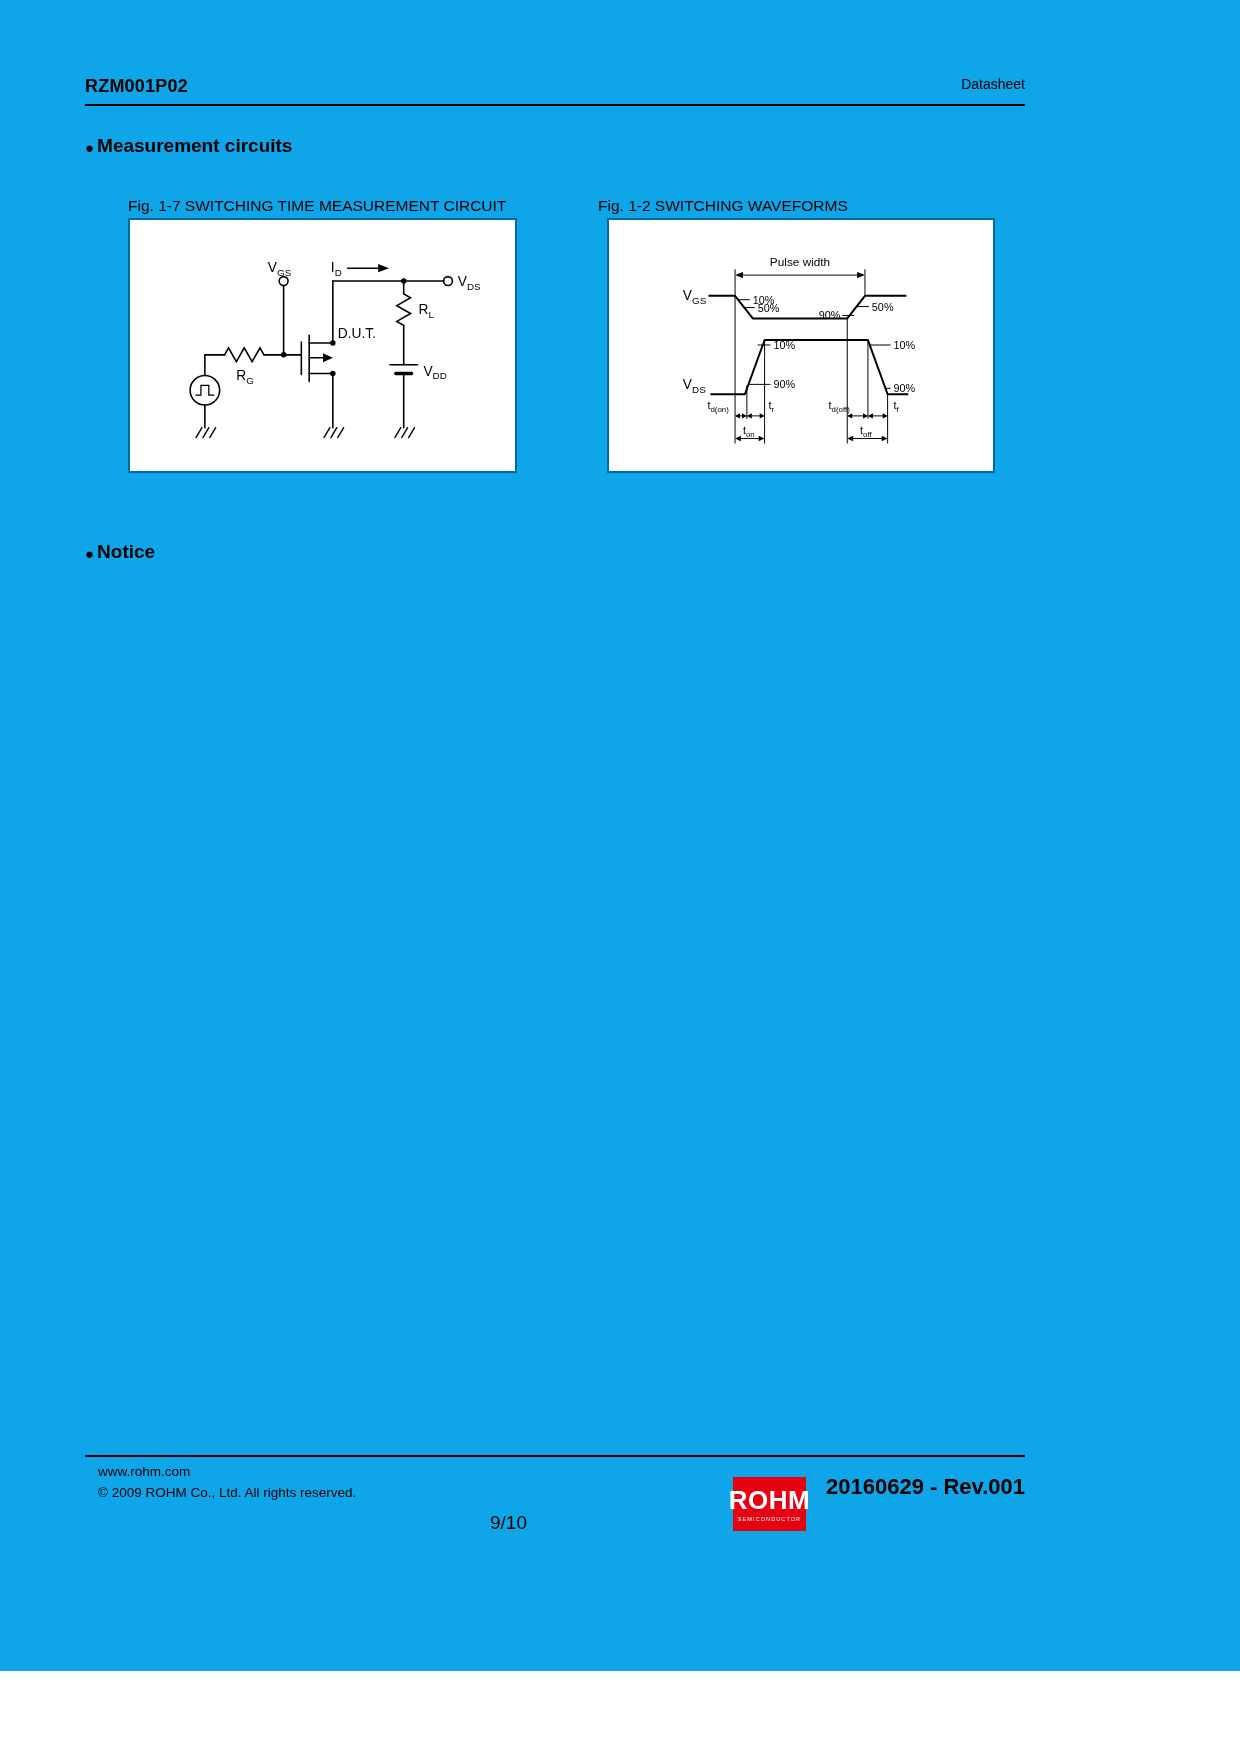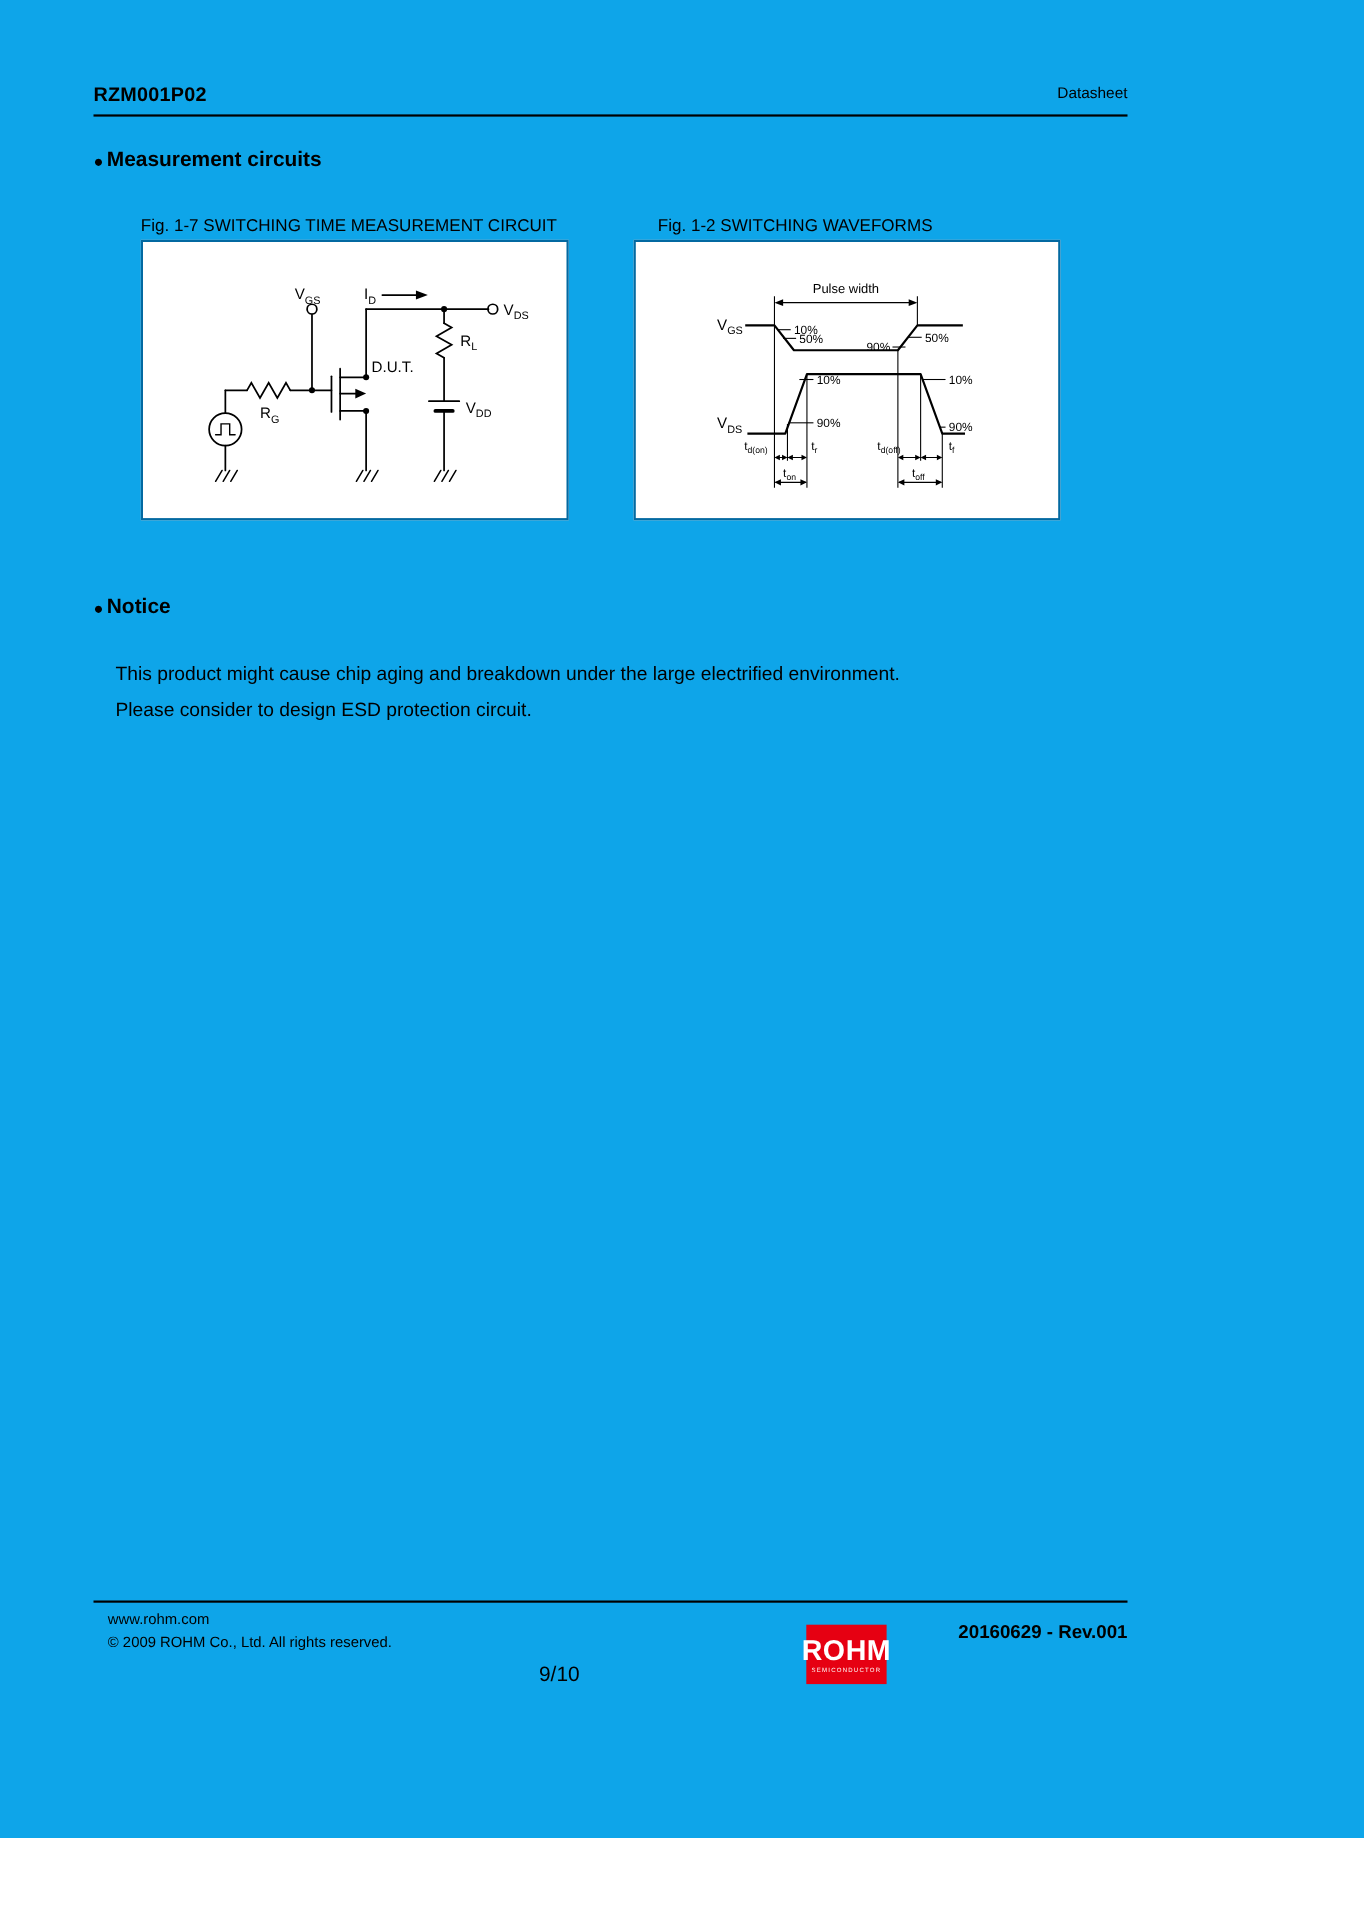--- a/index.html
+++ b/index.html
@@ -11,21 +11,21 @@
   .hdr-part { left:85px; top:76px; font-size:18px; font-weight:bold; letter-spacing:0.2px; }
   .hdr-doc  { top:76px; right:215px; font-size:14px; }
   .sec-head { display:flex; align-items:center; gap:3px; font-size:19px; font-weight:bold; }
   .sec-head .bullet { font-size:15px; line-height:1; transform:translateY(1px); }
   .caption { font-size:15.5px; white-space:nowrap; }
   .figbox { border:2px solid #0369a1; background:#fff; }
   .figbox svg { display:block; width:100%; height:100%; }
   .notice-text { font-size:17.5px; line-height:33px; width:920px; }
   .ftr-small { font-size:13.5px;margin-left:13px; }
   .ftr-page { left:490px; top:1512px; width:80px; text-align:left; font-size:19px; }
-  .ftr-rev { right:215px; top:1474px; font-size:17px; font-weight:bold;text-align:right; }
+  .ftr-rev { right:215px; top:1474px; font-size:22px; font-weight:bold;text-align:right; }
   .rohm-logo { left:733px; top:1477px; width:73px; height:54px; background:#e60012;
                display:flex; flex-direction:column; align-items:center; justify-content:center; }
   .rohm-name { color:#fff; font-weight:bold; font-size:26px; line-height:1; letter-spacing:0.5px; }
   .rohm-sub  { color:#fff; font-size:5.5px; letter-spacing:1.1px; margin-top:3px; }
   svg text { font-family:"Liberation Sans", sans-serif; }
 </style>
 </head>
 <body>
 
 <div class="page">
@@ -86,21 +86,21 @@
         <text x="203" y="53"><tspan>I</tspan><tspan dy="4" font-size="10">D</tspan></text>
         <text x="332" y="67"><tspan>V</tspan><tspan dy="4" font-size="10">DS</tspan></text>
         <text x="292" y="96"><tspan>R</tspan><tspan dy="4" font-size="10">L</tspan></text>
         <text x="210" y="120">D.U.T.</text>
         <text x="107" y="163"><tspan>R</tspan><tspan dy="4" font-size="10">G</tspan></text>
         <text x="297" y="158"><tspan>V</tspan><tspan dy="4" font-size="10">DD</tspan></text>
       </g>
     </svg>
   </div>
 
-  <div class="abs figbox" style="left:576px; top:218px; width:388px; height:255px;">
+  <div class="abs figbox" style="left:607px; top:218px; width:388px; height:255px;">
     <svg viewBox="0 0 388 255">
       <g stroke="#000" stroke-width="1" fill="none">
         <path d="M127,50 V227 M259,50 V77 M139,168 V202 M157,122 V227 M241,100 V227 M262,122 V202 M282,177 V227"></path>
         <path d="M134,56 H252"></path>
         <path d="M128,199 H138 M140,199 H156 M242,199 H261 M263,199 H281 M128,222 H156 M242,222 H281"></path>
         <g>
           <path d="M130,81 H142"></path>
           <path d="M135,89 H147"></path>
           <path d="M236,97 H248"></path>
           <path d="M251,88 H263"></path>
@@ -150,24 +150,20 @@
         <text x="254" y="217"><tspan>t</tspan><tspan dy="3" font-size="8">off</tspan></text>
       </g>
     </svg>
   </div>
 
   <div class="abs sec-head" style="left:85px; top:541px;">
     <span class="bullet">●</span>
     <span>Notice</span>
   </div>
 
-  <div class="abs notice-text" style="left:105px; top:596px;">
-    <div>This product might cause chip aging and breakdown under the large electrified environment.</div>
-    <div>Please consider to design ESD protection circuit.</div>
-  </div>
 
   <div class="hrule" style="top:1455px;"></div>
   <div class="abs ftr-small" style="left:85px; top:1464px;">www.rohm.com</div>
   <div class="abs ftr-small" style="left:85px; top:1485px;">© 2009 ROHM Co., Ltd. All rights reserved.</div>
   <div class="abs ftr-page">9/10</div>
   <div class="abs rohm-logo">
     <div class="rohm-name">ROHM</div>
     <div class="rohm-sub">SEMICONDUCTOR</div>
   </div>
   <div class="abs ftr-rev">20160629 - Rev.001</div>

